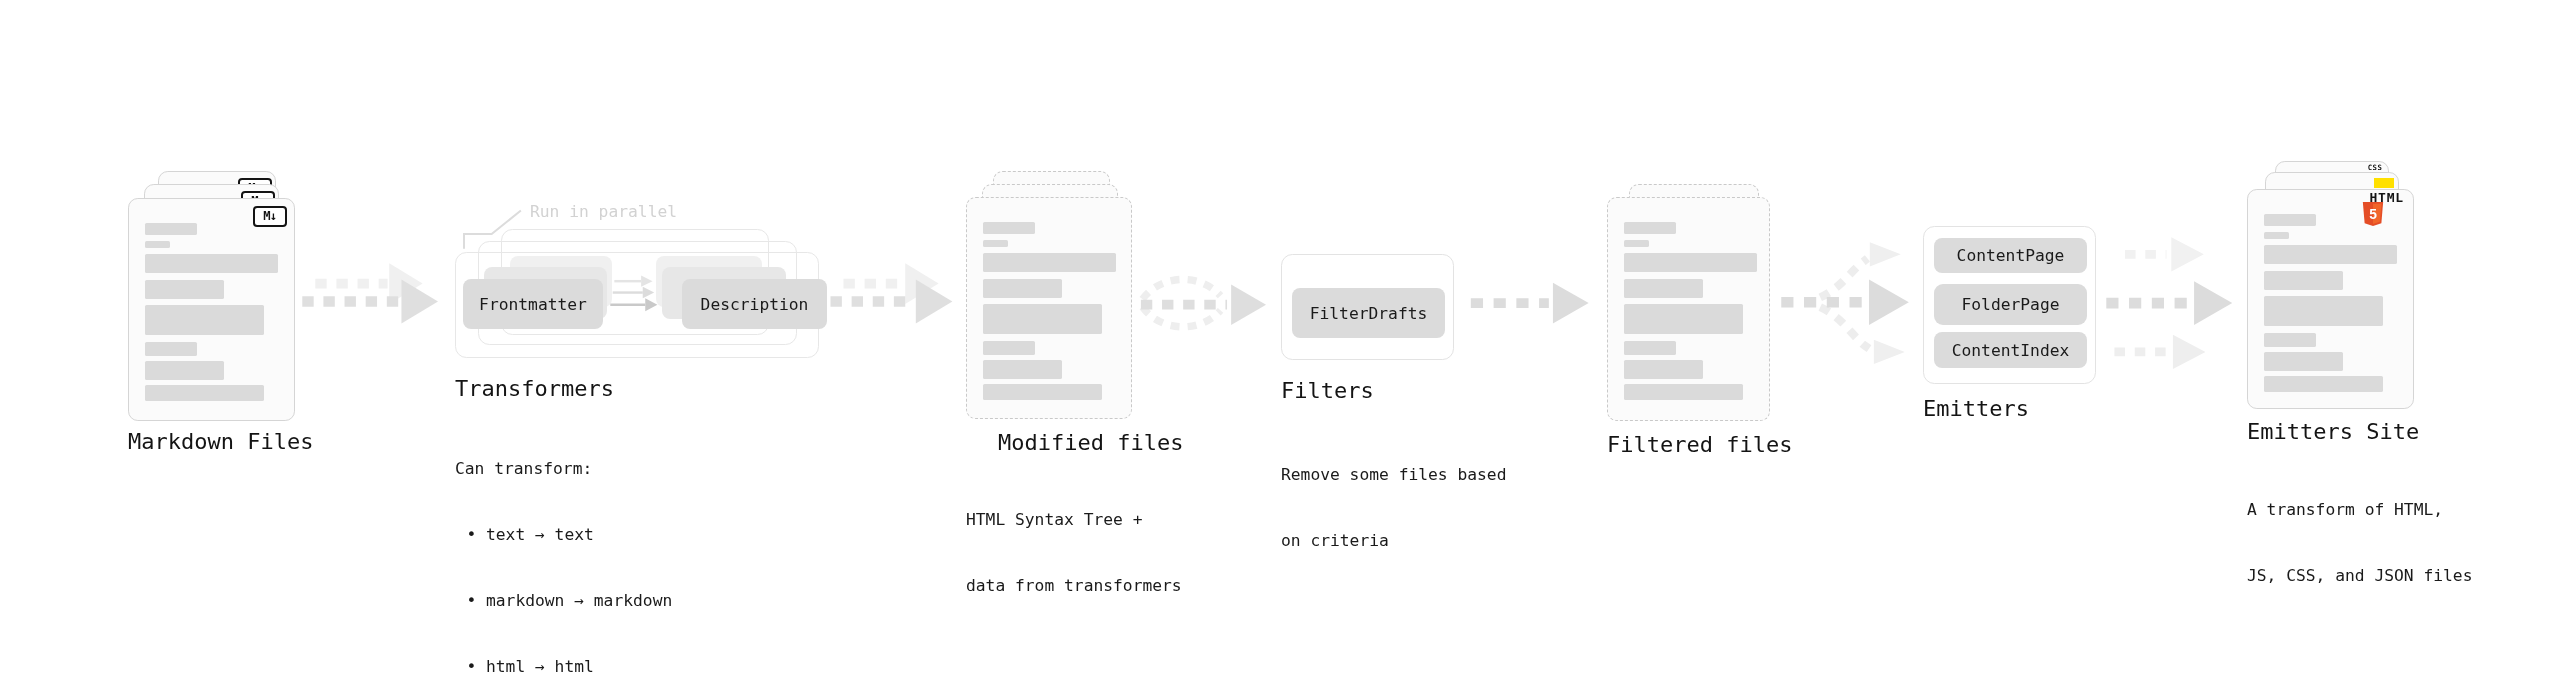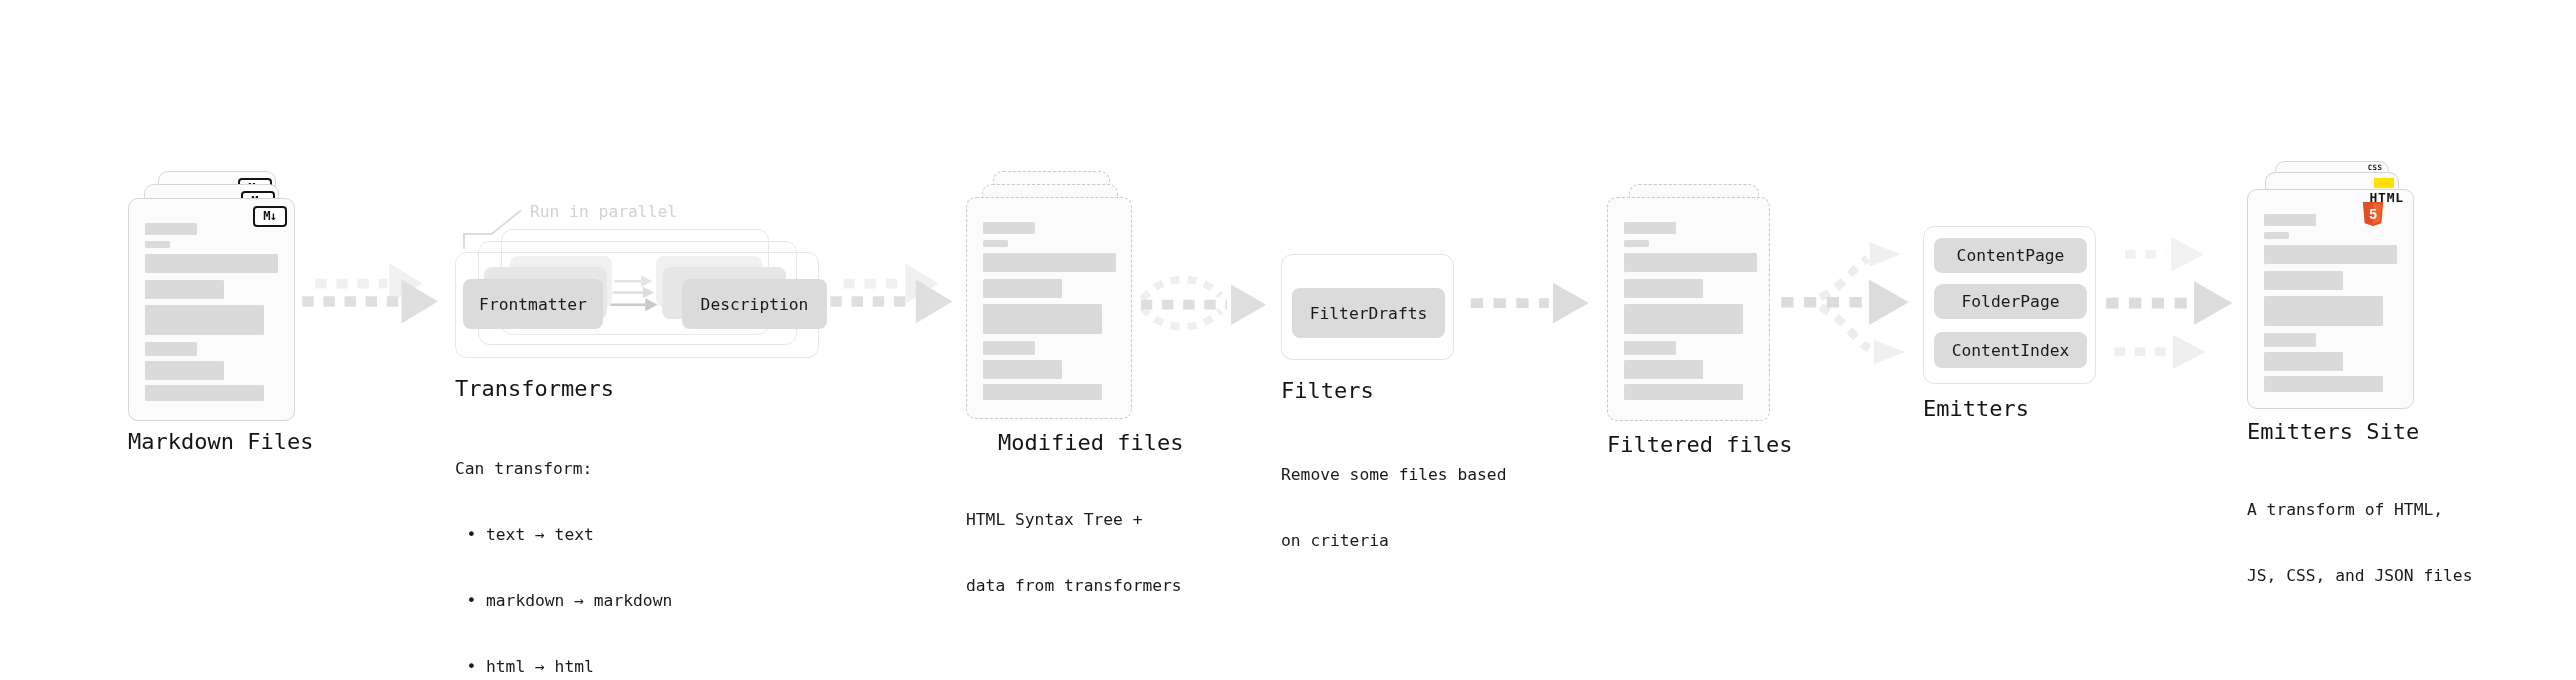--- a/index.html
+++ b/index.html
@@ -151,21 +151,21 @@
         <div class="bar"></div>
         <div class="bar"></div>
         <div class="bar"></div>
         <div class="bar"></div>
     </div>
   </div>
   <div class="heading" style="left:1607px;top:432px;">Filtered files</div>
 
   <div class="panel" style="left:1923px;top:226px;width:173px;height:158px;"></div>
   <div class="gbox" style="left:1934px;top:238px;width:153px;height:35px;font-size:16.3px;">ContentPage</div>
-  <div class="gbox" style="left:1934px;top:284px;width:153px;height:35px;font-size:16.3px;border-radius:9px;">FolderPage</div>
+  <div class="gbox" style="left:1934px;top:284px;width:153px;height:41px;font-size:16.3px;border-radius:9px;">FolderPage</div>
   <div class="gbox" style="left:1934px;top:332px;width:153px;height:36px;font-size:16.3px;">ContentIndex</div>
   <div class="heading" style="left:1923px;top:396px;">Emitters</div>
 
   <div class="doc" style="left:2275px;top:161px;width:114px;height:98px;">
     <div class="css-badge" style="left:90px;top:2.4px;">
       <span class="css-text">CSS</span>
       <div class="css-bar"></div>
     </div>
   </div>
   <div class="doc" style="left:2265px;top:172px;width:134px;height:106px;">

